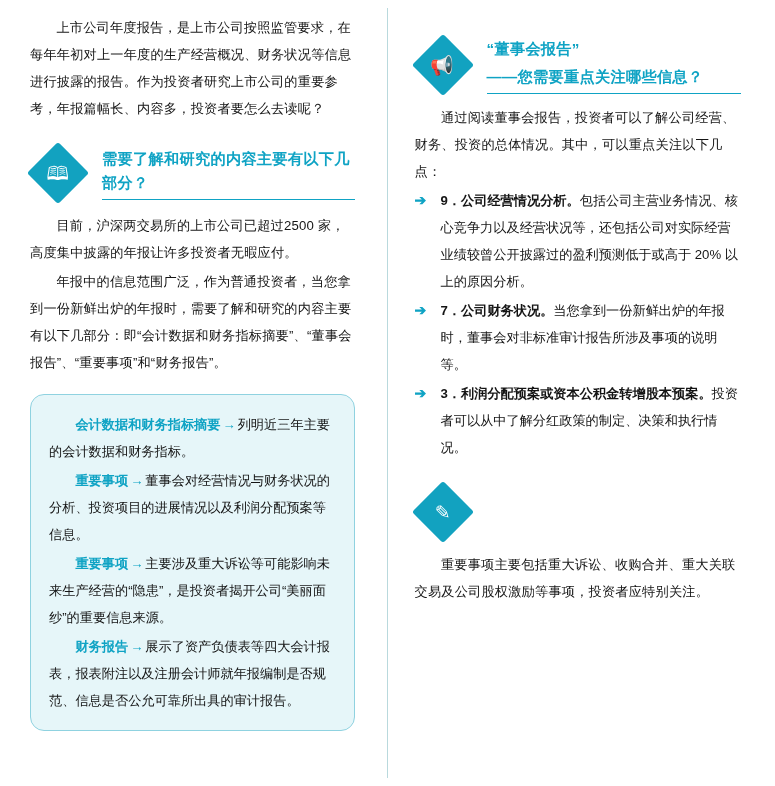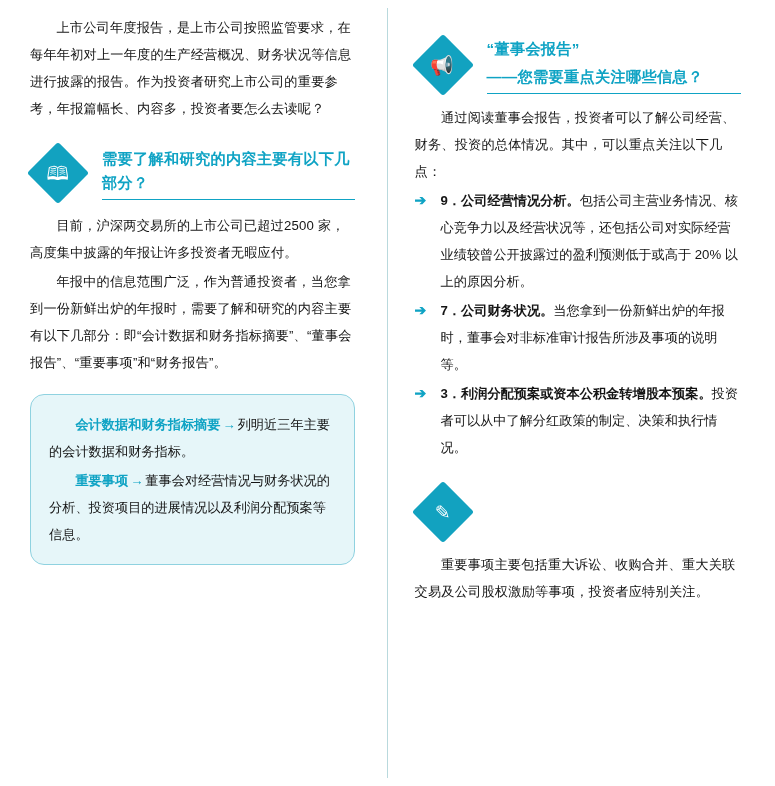--- a/index.html
+++ b/index.html
@@ -181,20 +181,26 @@
     <p class="para">目前，沪深两交易所的上市公司已超过2500 家，高度集中披露的年报让许多投资者无暇应付。</p>
     <p class="para">年报中的信息范围广泛，作为普通投资者，当您拿到一份新鲜出炉的年报时，需要了解和研究的内容主要有以下几部分：即“会计数据和财务指标摘要”、“董事会报告”、“重要事项”和“财务报告”。</p>
 
     <div class="tint-box">
       <p>
         <span class="kw">会计数据和财务指标摘要</span><span class="arrow">→</span><span>列明近三年主要的会计数据和财务指标。</span>
       </p>
       <p>
         <span class="kw">重要事项</span><span class="arrow">→</span><span>董事会对经营情况与财务状况的分析、投资项目的进展情况以及利润分配预案等信息。</span>
       </p>
+      <p>
+        <span class="kw">重要事项</span><span class="arrow">→</span><span>主要涉及重大诉讼等可能影响未来生产经营的“隐患”，是投资者揭开公司“美丽面纱”的重要信息来源。</span>
+      </p>
+      <p>
+        <span class="kw">财务报告</span><span class="arrow">→</span><span>展示了资产负债表等四大会计报表，报表附注以及注册会计师就年报编制是否规范、信息是否公允可靠所出具的审计报告。</span>
+      </p>
     </div>
   </div>
 
   <div class="col right">
 
 
     <div class="section-head">
       <div class="diamond">
         <span class="glyph">📢</span>
       </div>

